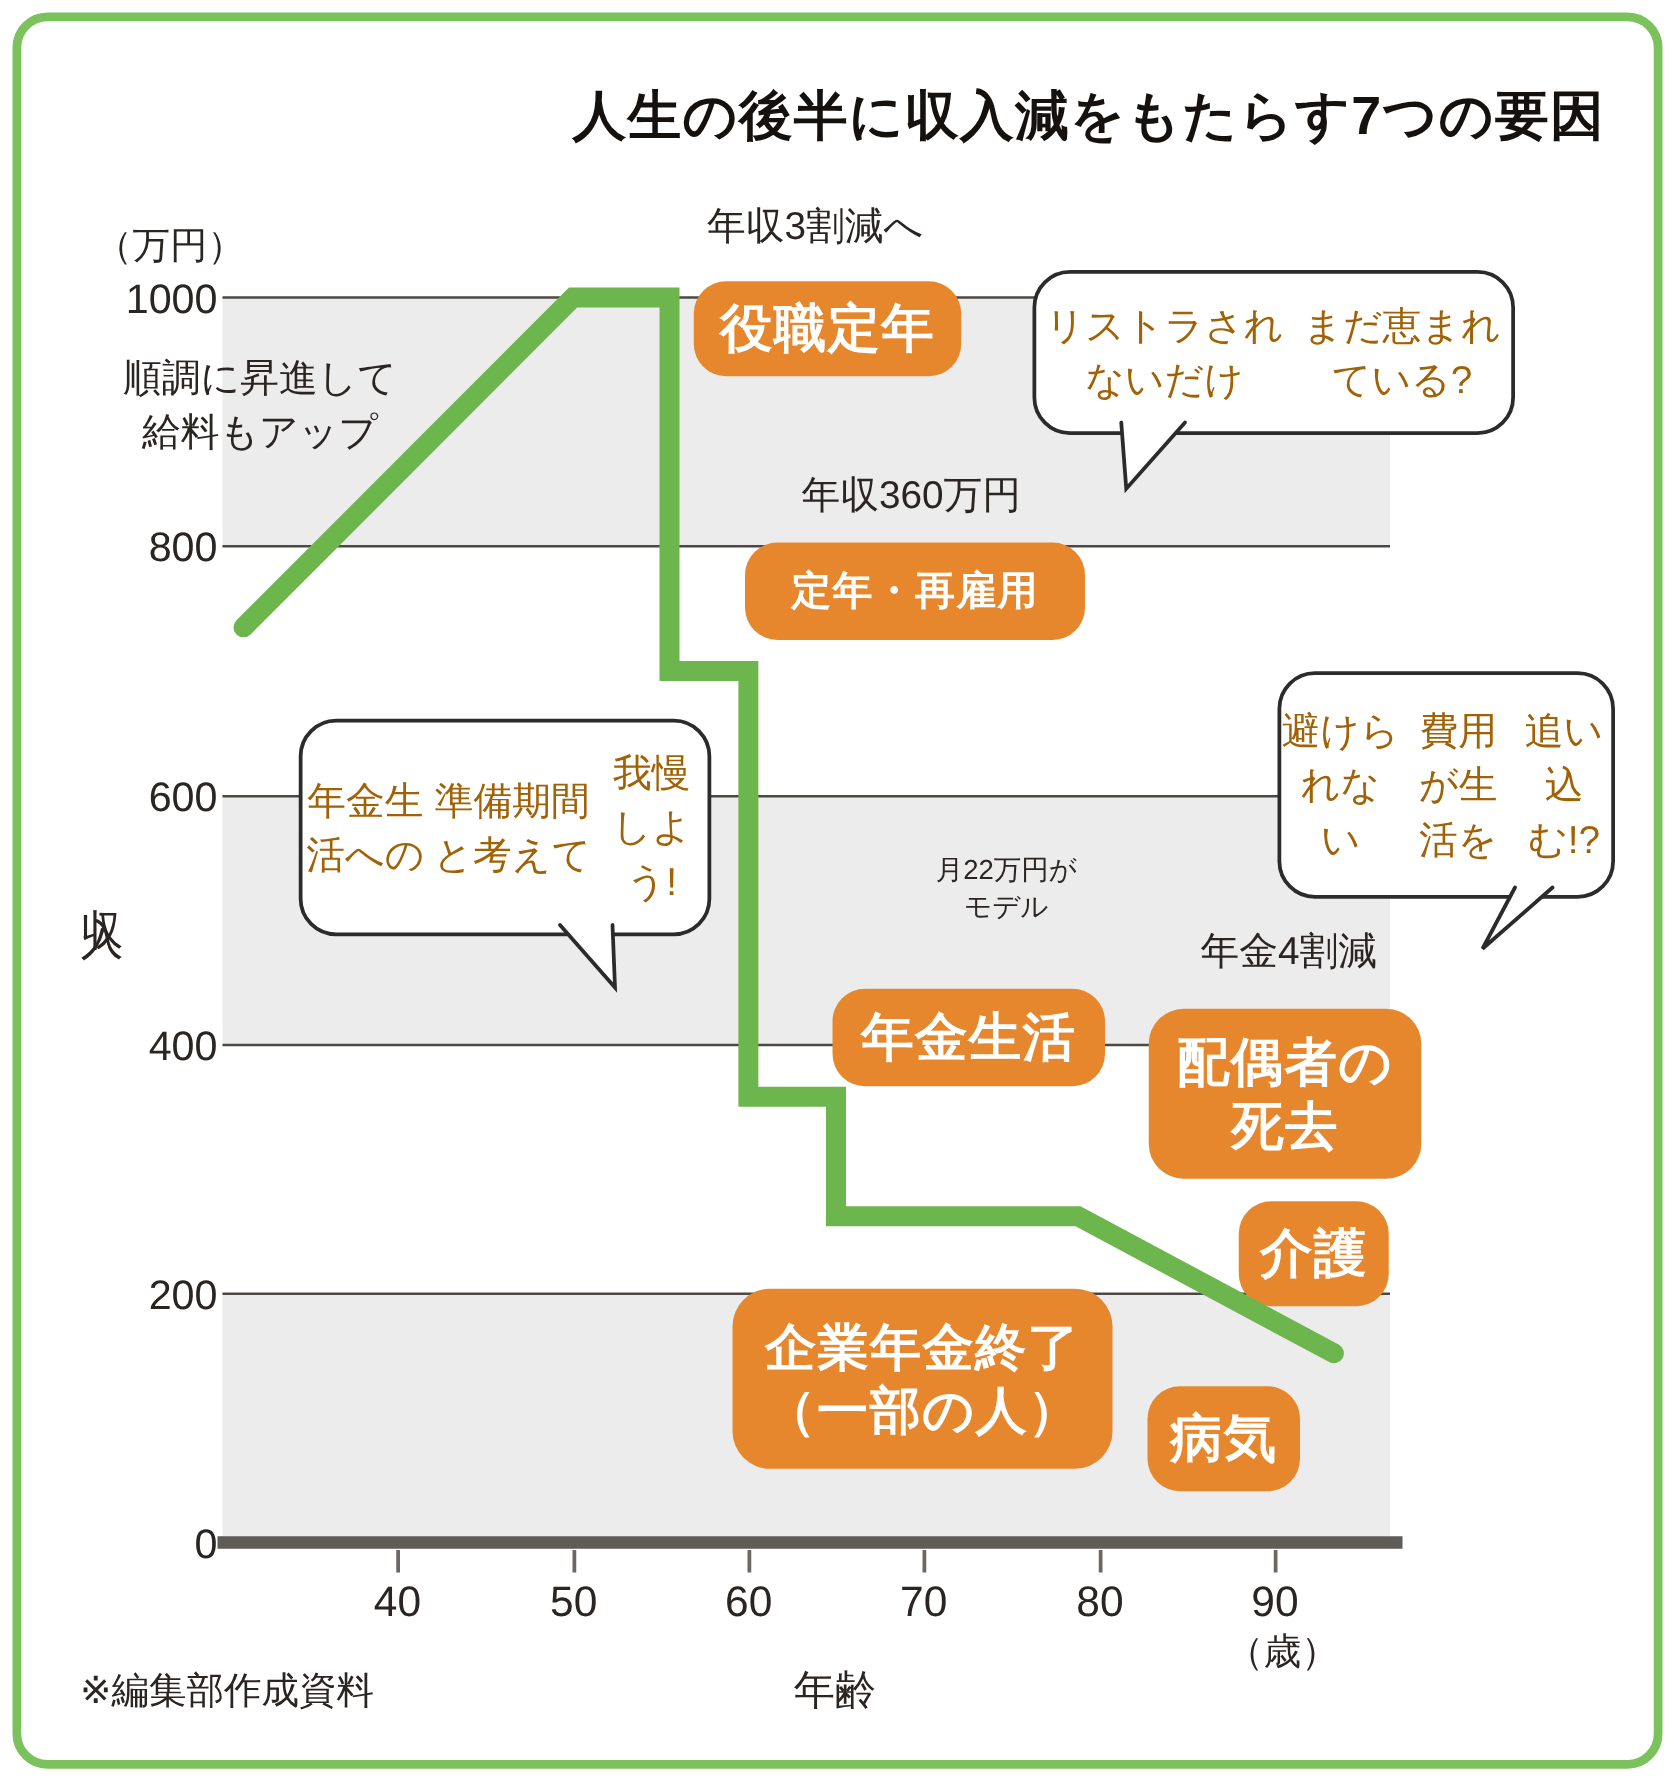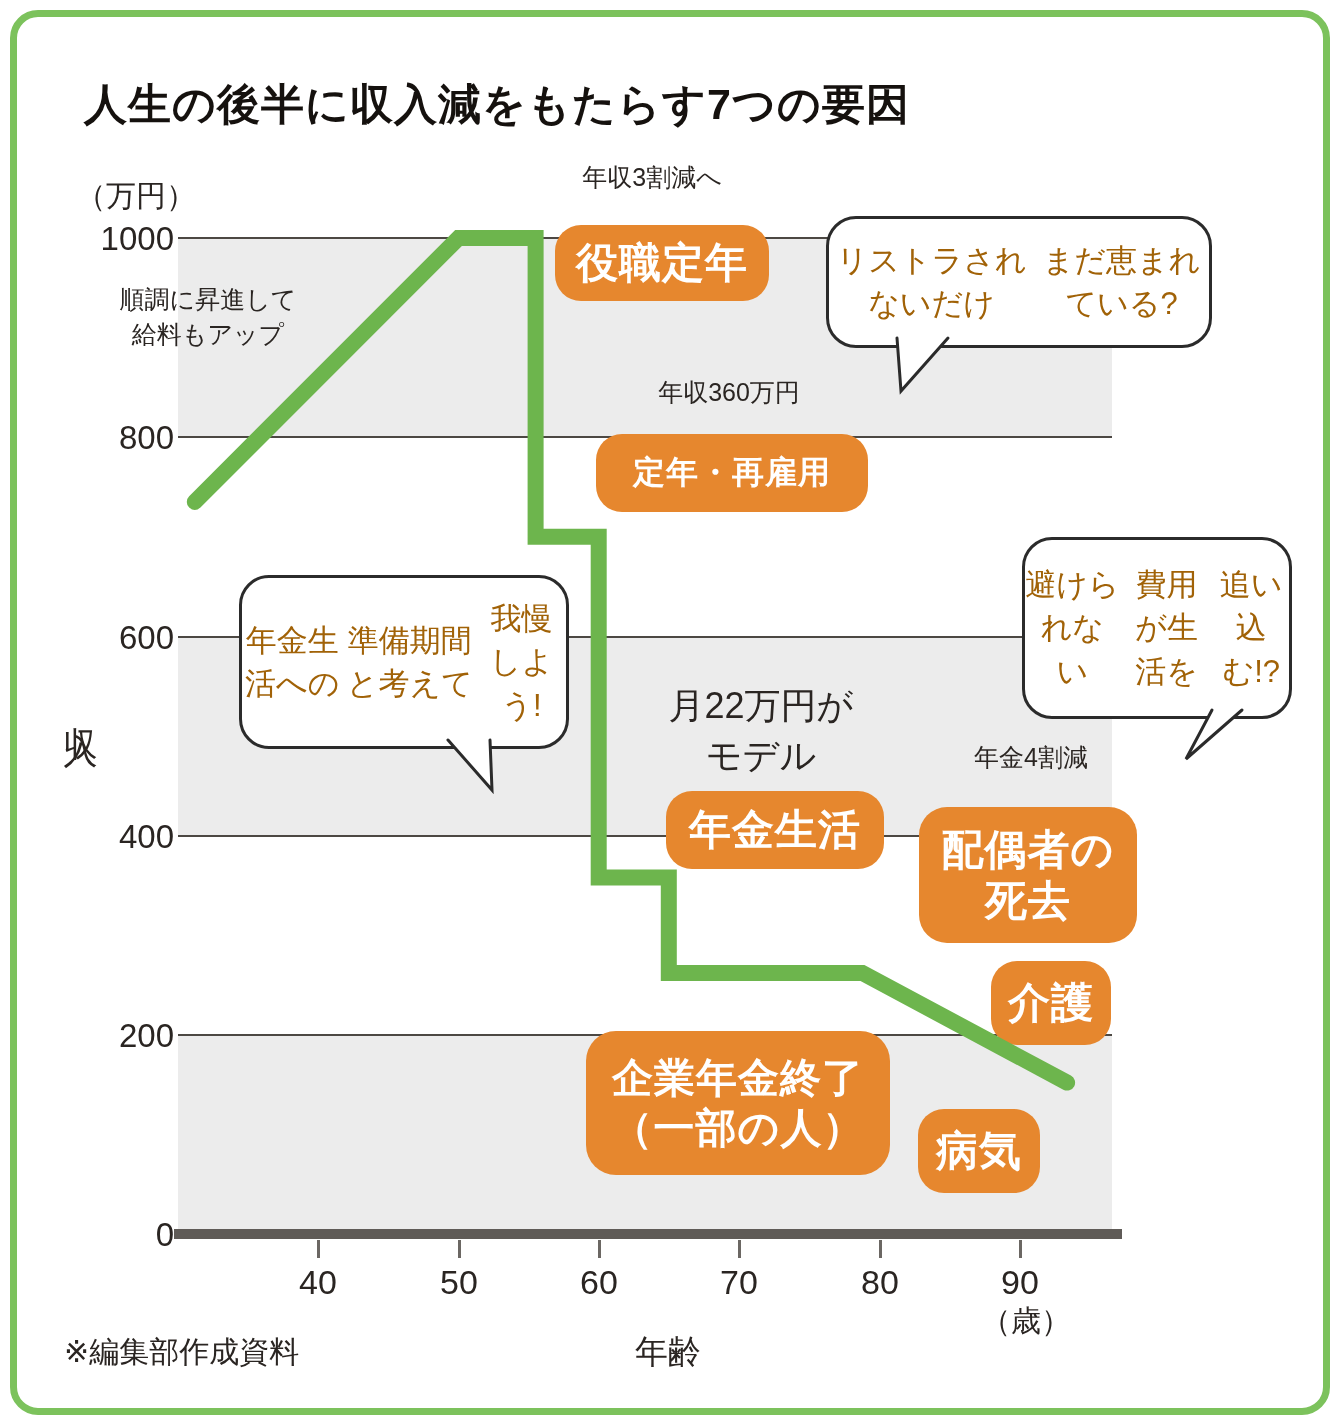--- a/index.html
+++ b/index.html
@@ -4,40 +4,40 @@
 <style>
   html,body{margin:0;padding:0;background:#ffffff;}
   #stage{
     position:relative;width:1340px;height:1425px;background:#ffffff;overflow:hidden;
     font-family:"Liberation Sans","DejaVu Sans",sans-serif;color:#2a2522;
   }
   .abs{position:absolute;}
   
   #frame{inset:10px;border:7px solid #7cc25c;border-radius:28px;}
   
-  #title{left:84px;top:76px;width:1200px;font-size:43px;font-weight:900;color:#15110e;letter-spacing:1px;}
+  #title{left:84px;top:64px;width:1200px;font-size:43px;font-weight:900;color:#15110e;letter-spacing:1px;text-align:right;}
   
   .band{left:178px;width:934px;height:199px;background:#ececec;}
   .gridline{left:178px;width:934px;height:2px;background:#4c4843;}
   #x-axis{left:174px;top:1229px;width:948px;height:10px;background:#5f5b57;}
   .tick{top:1240px;width:3px;height:18px;background:#6b6763;}
   
   .ylab{width:96px;text-align:right;font-size:33px;}
   .xlab{top:1263px;width:80px;text-align:center;font-size:34px;}
   #y-unit{left:76px;top:176px;font-size:30px;}
   #x-unit{left:950px;top:1301px;width:152px;text-align:center;font-size:30px;}
   #y-title{left:58px;top:700px;font-size:34px;writing-mode:vertical-rl;letter-spacing:6px;}
   #x-title{left:580px;top:1330px;width:176px;text-align:center;font-size:33px;}
   #footnote{left:64px;top:1332px;font-size:30px;}
   
-  .note{text-align:center;font-size:25px;line-height:1.38;color:#2a2522;}
+  .note{text-align:center;font-size:31px;line-height:1.38;color:#2a2522;}
   #note-shoshin{left:60px;top:282px;width:296px;}
   #note-3wari{left:507px;top:160px;width:290px;}
   #note-360{left:579px;top:375px;width:300px;}
-  #note-22man{left:636px;top:681px;width:250px;font-size:36px;}
+  #note-22man{left:680px;top:681px;width:250px;font-size:22px;}
   #note-4wari{left:931px;top:740px;width:200px;}
   
   .badge{
     background:#e6872e;border-radius:26px;color:#ffffff;font-weight:700;
     display:flex;flex-direction:column;align-items:center;justify-content:center;
     text-align:center;font-size:42px;line-height:1.22;letter-spacing:1px;margin-top:20px;
   }
   #badge-yakushoku{left:555px;top:205px;width:214px;height:76px;}
   #badge-teinen{left:596px;top:414px;width:272px;height:78px;font-size:32px;}
   #badge-nenkin{left:666px;top:771px;width:218px;height:78px;}

